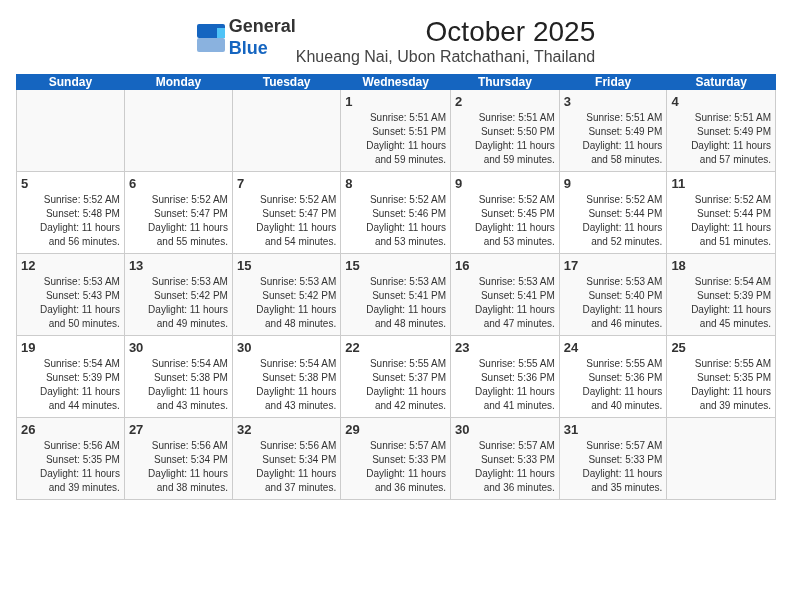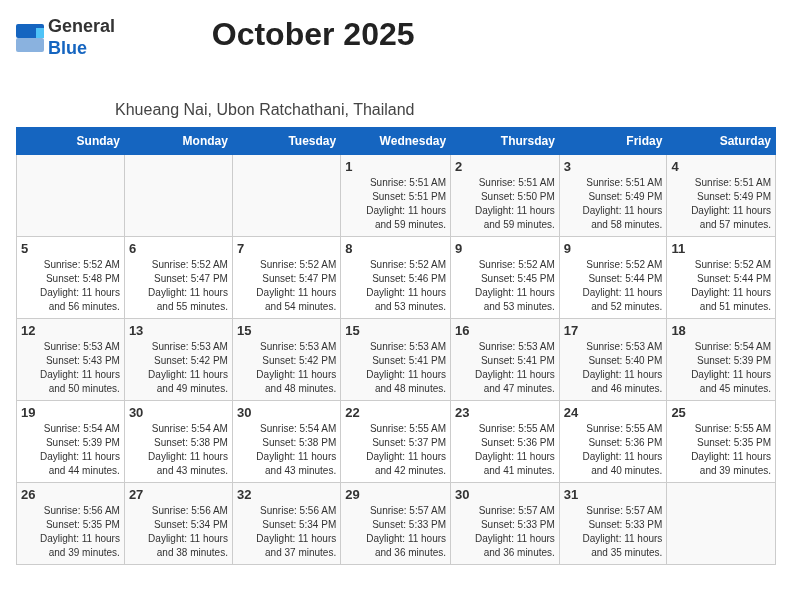--- a/index.html
+++ b/index.html
@@ -6,21 +6,21 @@
     body {
       font-family: Arial, sans-serif;
       background: #fff;
       width: 792px;
       min-height: 612px;
       padding: 16px;
     }
     .header {
       display: flex;
       align-items: flex-start;
-      justify-content: flex-start;
+      justify-content: center;
       margin-bottom: 8px;
     }
     .logo {
       display: flex;
       align-items: center;
     }
     .logo-text {
       font-size: 18px;
       font-weight: bold;
       line-height: 1.2;
@@ -29,39 +29,38 @@
     .logo-blue { color: #1565c0; }
     .logo-icon {
       width: 28px;
       height: 28px;
       margin-right: 4px;
     }
     .title-block {
       text-align: right;
     }
     .month-title {
-      font-size: 32px;
-      font-weight: bold;
+      font-size: 28px;
+      font-weight: normal;
       color: #222;
     }
     .location {
       font-size: 16px;
       color: #444;
-      margin-top: 48px;
     }
     table {
       width: 100%;
       border-collapse: collapse;
       font-size: 10.5px;
     }
     thead tr th {
       background-color: #1565c0;
       color: #fff;
-      padding: 6px 4px;
-      text-align: right;
+      padding: 0 4px;
+      text-align: center;
       font-weight: bold;
       font-size: 12px;
       border: 1px solid #1565c0;
     }
     tbody tr td {
       border: 1px solid #ccc;
       vertical-align: top;
       padding: 4px 4px;
       width: 113px;
       min-height: 70px;

